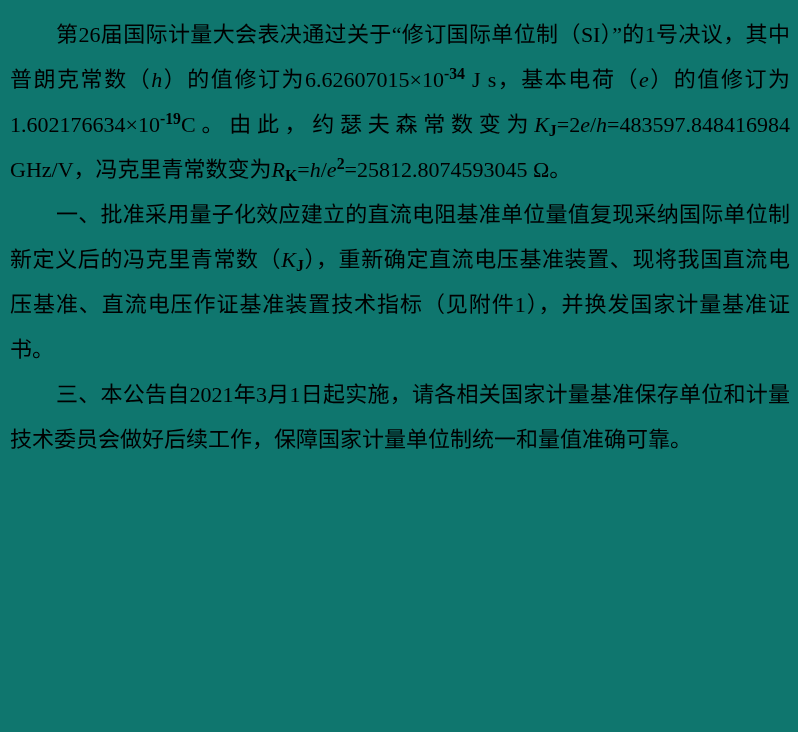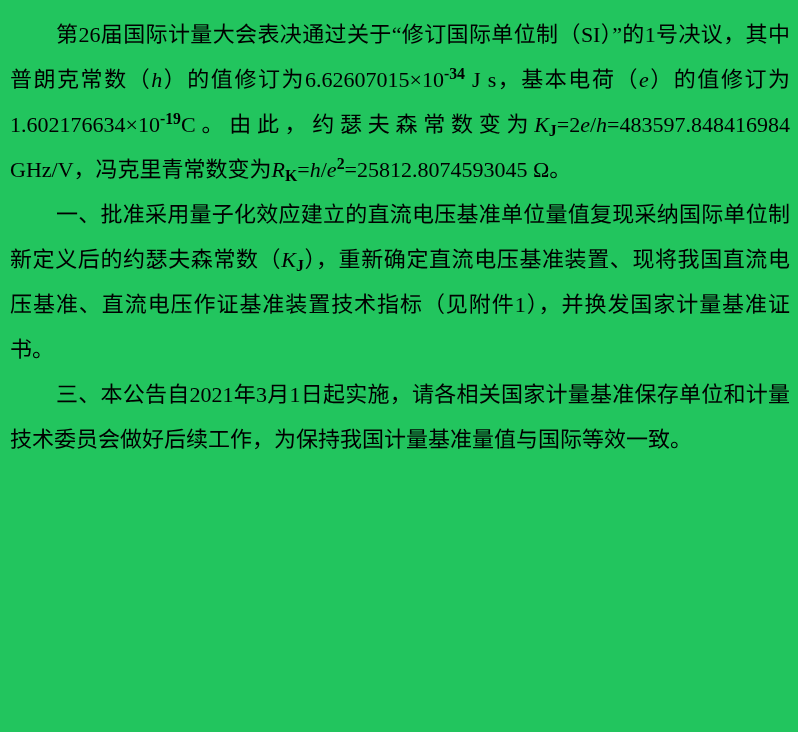--- a/index.html
+++ b/index.html
@@ -28,19 +28,19 @@
     font-weight: bold;
     font-size: 0.72em;
     line-height: 0;
   }
   .doc-body sup.fx { vertical-align: 0.5em; }
   .doc-body sub.fx { vertical-align: -0.25em; }
 </style>
 </head>
 <body>
 
-<div class="page" style="background: #22c55e; color: rgb(0, 0, 0);">
+<div class="page" style="background: #0f766e; color: rgb(0, 0, 0);">
   <div class="doc-body" id="doc-body">
       <p><span>第26届国际计量大会表决通过关于“修订国际单位制（SI）”的1号决议，其中普朗克常数（</span><i>h</i><span>）的值修订为6.62607015×10</span><sup class="fx">-34</sup><span> J s，基本电荷（</span><i>e</i><span>）的值修订为1.602176634×10</span><sup class="fx">-19</sup><span>C。由此，约瑟夫森常数变为</span><i>K</i><sub class="fx">J</sub><span>=2</span><i>e</i><span>/</span><i>h</i><span>=483597.848416984 GHz/V，冯克里青常数变为</span><i>R</i><sub class="fx">K</sub><span>=</span><i>h</i><span>/</span><i>e</i><sup class="fx">2</sup><span>=25812.8074593045 Ω。</span></p>
-      <p><span>一、批准采用量子化效应建立的直流电压基准单位量值复现采纳国际单位制新定义后的约瑟夫森常数（</span><i>K</i><sub class="fx">J</sub><span>），重新确定直流电压基准装置、现将我国直流电压基准、直流电压作证基准装置技术指标（见附件1），并换发国家计量基准证书。</span></p>
-      <p><span>三、本公告自2021年3月1日起实施，请各相关国家计量基准保存单位和计量技术委员会做好后续工作，为保持我国计量基准量值与国际等效一致。</span></p>
+      <p><span>一、批准采用量子化效应建立的直流电阻基准单位量值复现采纳国际单位制新定义后的冯克里青常数（</span><i>K</i><sub class="fx">J</sub><span>），重新确定直流电压基准装置、现将我国直流电压基准、直流电压作证基准装置技术指标（见附件1），并换发国家计量基准证书。</span></p>
+      <p><span>三、本公告自2021年3月1日起实施，请各相关国家计量基准保存单位和计量技术委员会做好后续工作，保障国家计量单位制统一和量值准确可靠。</span></p>
     </div>
 </div>
 
 </body></html>

